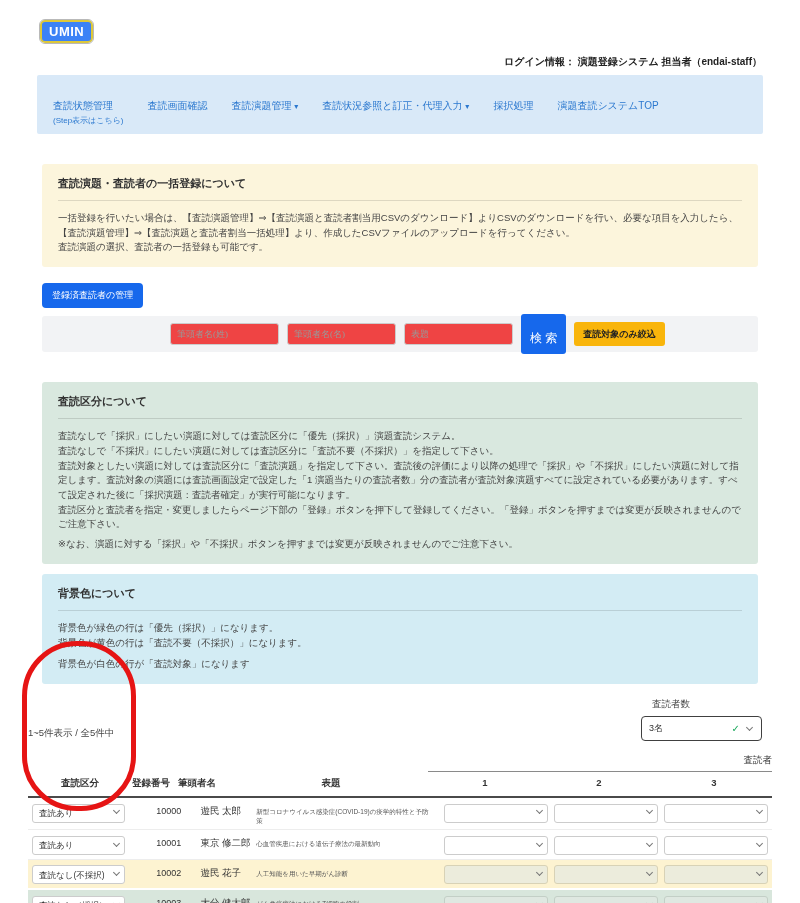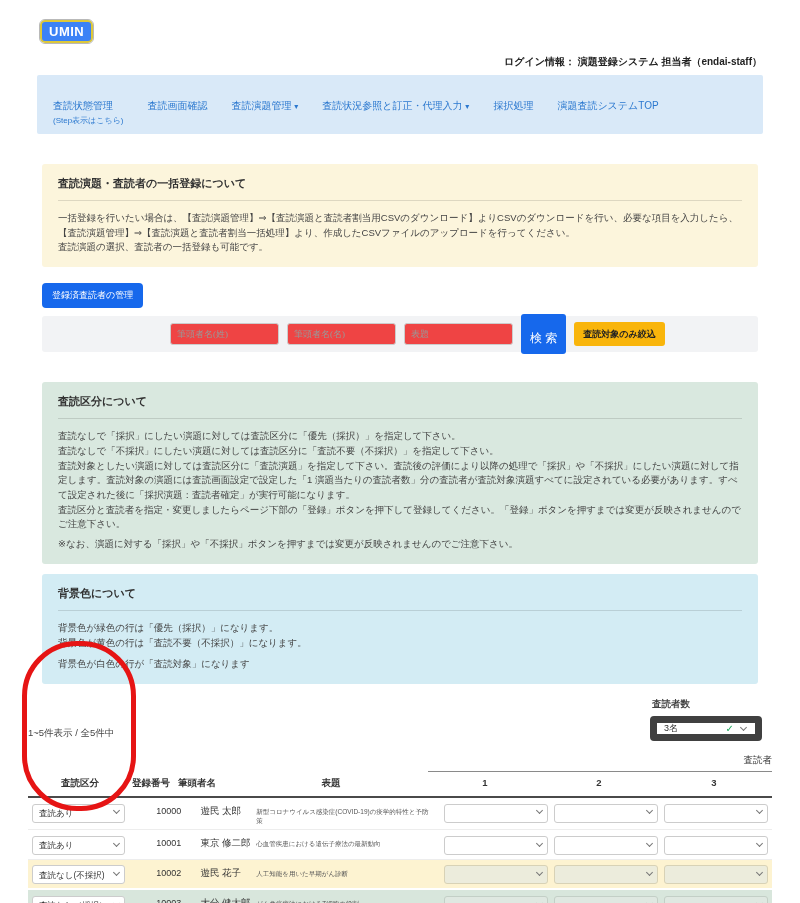--- a/index.html
+++ b/index.html
@@ -62,23 +62,23 @@
   }
   .search-bar input {
     width:109px; height:22px; border:1px solid #ccc; border-radius:3px;
     font-size:9px; padding:0 6px; background:#ef4444; color:#333;
     font-family:Liberation Serif, serif;
   }
   .search-bar input::placeholder { color:#999; }
 
   
   .rev-count-wrap { margin:14px 38px 0 0; display:flex; flex-direction:column; align-items:flex-end; }
-  .rev-count-label { font-size:9.5px; color:#444; margin-right:72px;font-weight:bold; }
+  .rev-count-label { font-size:9.5px; color:#444; margin-right:72px; }
   .rev-count-sel {
-    margin-top:5px; width:112px; height:25px; border:7px solid #404040; border-radius:4px;
+    margin-top:5px; width:121px; height:25px; border:1px solid #404040; border-radius:4px;
     background:#fff; display:flex; align-items:center; padding:0 7px; font-size:9px; color:#333; cursor:pointer;
   }
   .rev-count-sel .val { flex:1; }
   .check { color:#18a85a; font-weight:bold; font-size:10px; margin-right:4px; }
 
   .count-text { margin:0 0 0 28px; font-size:9.5px; color:#444; position:relative; top:-14px; }
 
   
   .table { margin:0 28px; width:744px; }
   .thead-group { display:flex; }
@@ -168,21 +168,21 @@
     <input type="text" placeholder="筆頭者名(名)" style="">
     <input type="text" placeholder="表題" style="">
     <button class="btn-search">検 索</button>
     <button class="btn-amber">査読対象のみ絞込</button>
   </div>
 
   
   <div class="box box-green">
     <div class="box-title">査読区分について</div>
     <hr>
-    <p>査読なしで「採択」にしたい演題に対しては査読区分に「優先（採択）」を指定して下さい。</p>
+    <p>査読なしで「採択」にしたい演題に対しては査読区分に「優先（採択）」演題査読システム。</p>
     <p>査読なしで「不採択」にしたい演題に対しては査読区分に「査読不要（不採択）」を指定して下さい。</p>
     <p>査読対象としたい演題に対しては査読区分に「査読演題」を指定して下さい。査読後の評価により以降の処理で「採択」や「不採択」にしたい演題に対して指定します。査読対象の演題には査読画面設定で設定した「1 演題当たりの査読者数」分の査読者が査読対象演題すべてに設定されている必要があります。すべて設定された後に「採択演題：査読者確定」が実行可能になります。</p>
     <p class="warn">査読区分と査読者を指定・変更しましたらページ下部の「登録」ボタンを押下して登録してください。「登録」ボタンを押すまでは変更が反映されませんのでご注意下さい。</p>
     <p class="note">※なお、演題に対する「採択」や「不採択」ボタンを押すまでは変更が反映されませんのでご注意下さい。</p>
   </div>
 
   
   <div class="box box-blue">
     <div class="box-title">背景色について</div>
     <hr>

